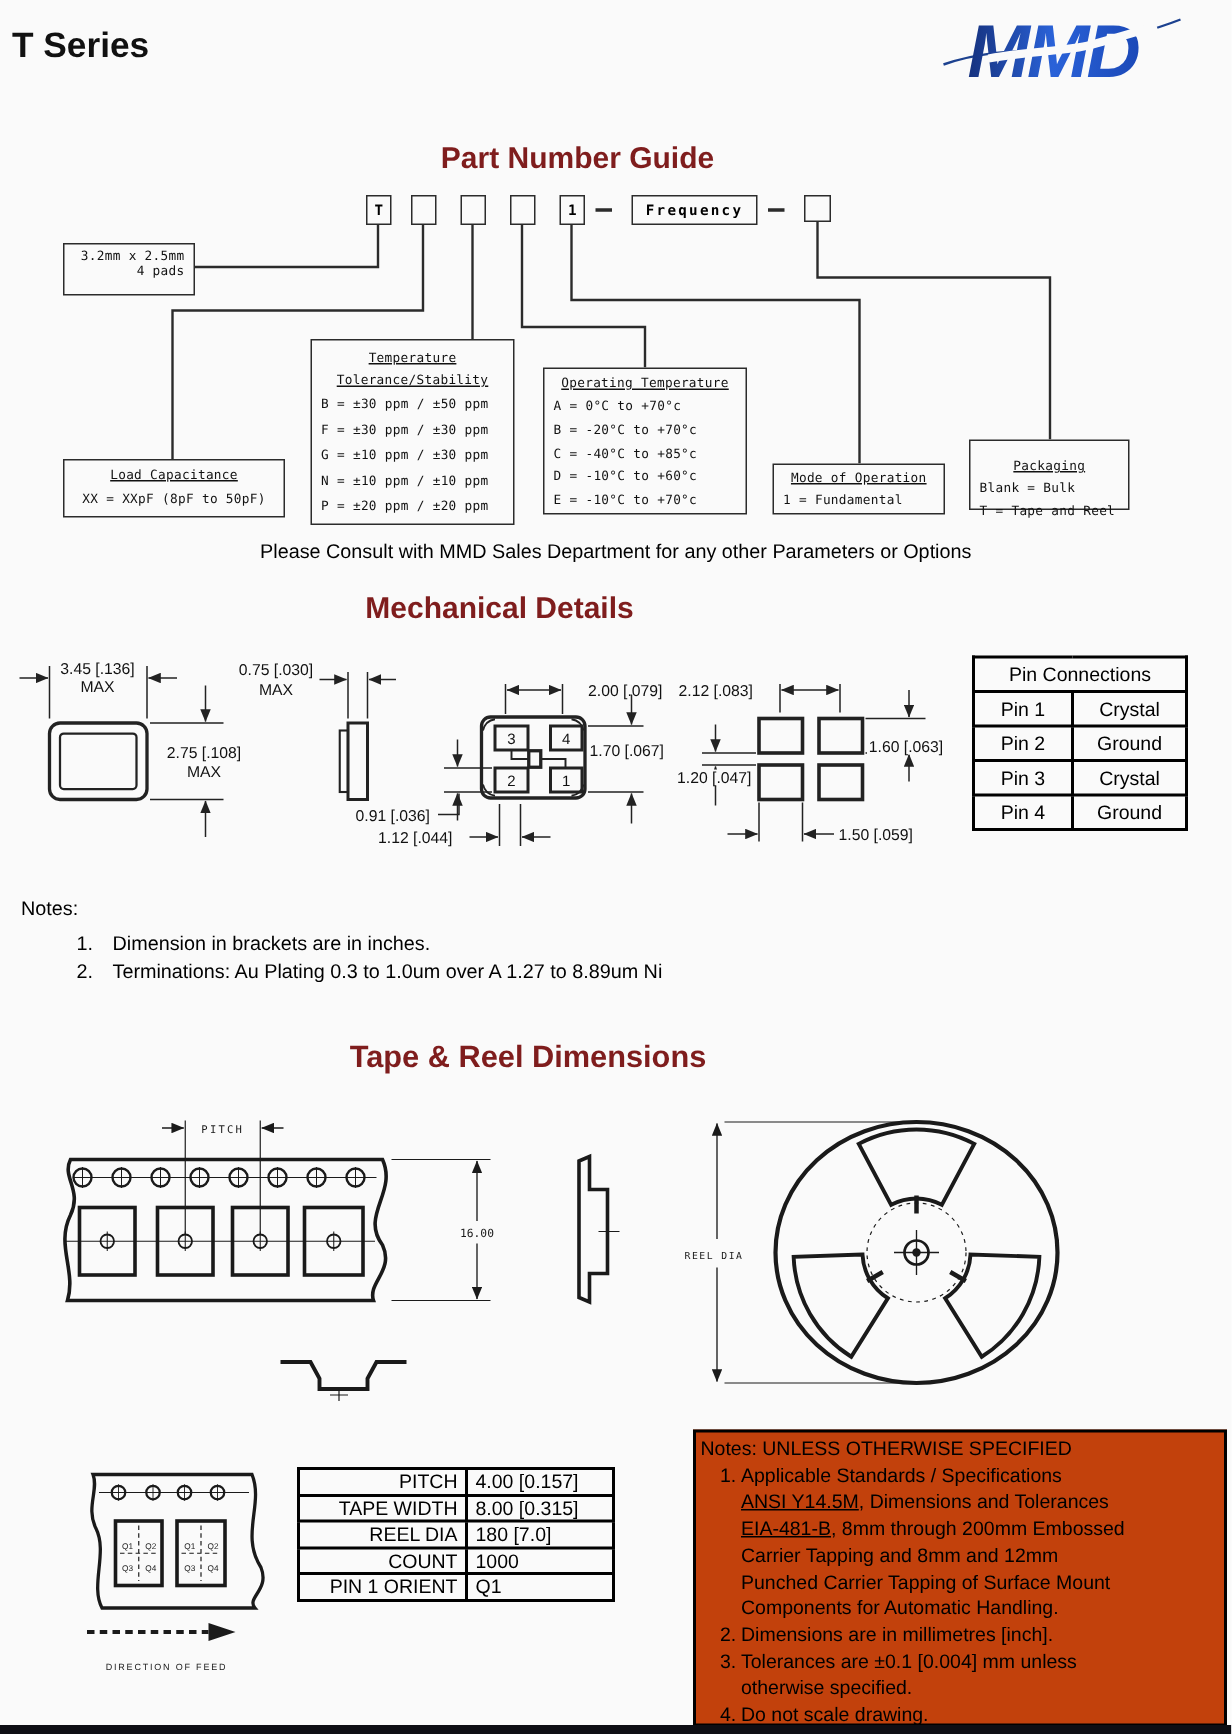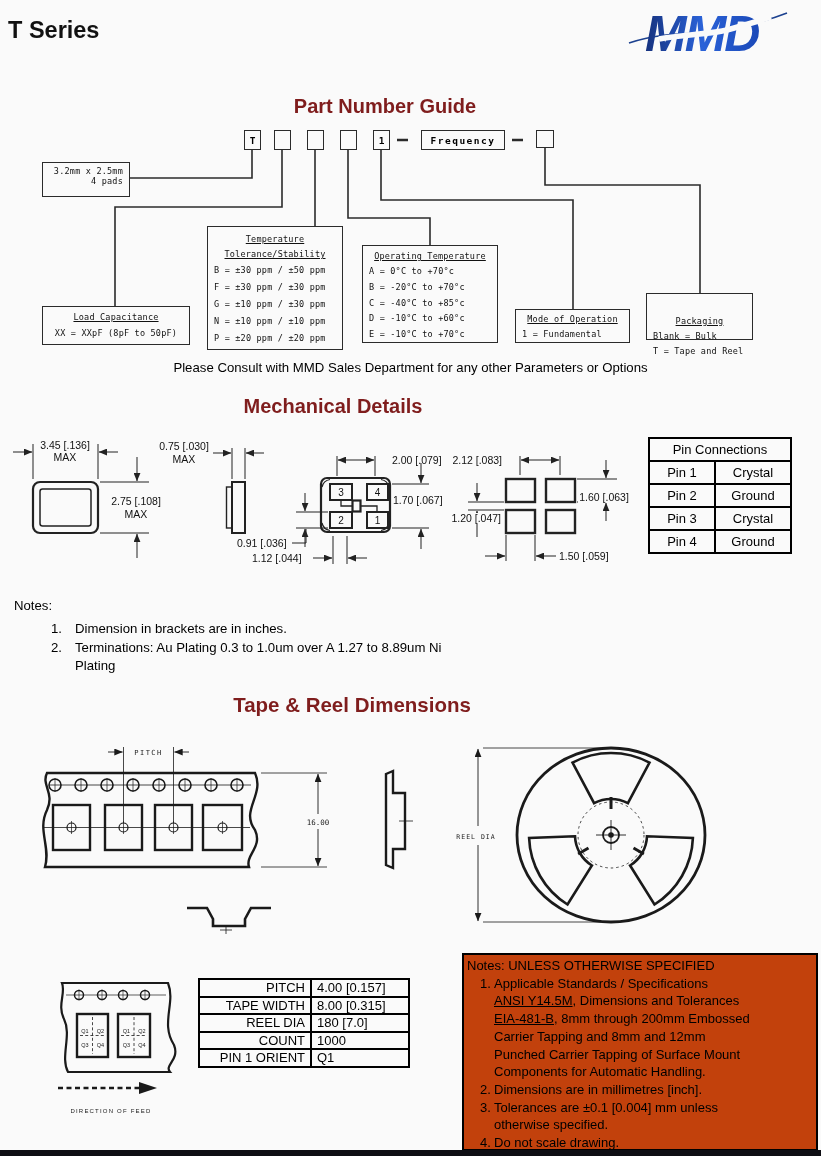--- a/index.html
+++ b/index.html
@@ -105,21 +105,21 @@
     <div class="l" style="line-height:15.8px">C = -40°C to +85°c</div>
     <div class="l" style="line-height:15.8px">D = -10°C to +60°c</div>
     <div class="l" style="line-height:15.8px">E = -10°C to +70°c</div>
   </div>
 
   <div class="co" style="left:515px;top:309px;width:115px;height:34px;padding-top:2px">
     <div class="t">Mode of Operation</div>
     <div class="l" style="line-height:14px">1 = Fundamental</div>
   </div>
 
-  <div class="co" style="left:646px;top:293px;width:107px;height:47px;padding-top:20px">
+  <div class="co" style="left:646px;top:293px;width:107px;height:47px;padding-top:10px">
     <div class="t">Packaging</div>
     <div class="l" style="line-height:14.5px">Blank = Bulk</div>
     <div class="l" style="line-height:14.5px">T = Tape and Reel</div>
   </div>
 
   <div class="abs" style="left:0;top:360px;width:821px;text-align:center;font-size:13.2px">Please Consult with MMD Sales Department for any other Parameters or Options</div>
 
   <div class="h" style="left:0;top:395px;width:666px;font-size:20px">Mechanical Details</div>
 
   <svg class="abs" style="left:0;top:430px" width="650" height="170" viewBox="0 0 650 170">
@@ -236,21 +236,20 @@
   <div class="abs" style="left:14px;top:598px;font-size:13.2px">Notes:</div>
   <div class="mnotes">
     <div class="mrow">
       <div class="mnum">1.</div>
       <div>Dimension in brackets are in inches.</div>
     </div>
     <div class="mrow" style="margin-top:1px">
       <div class="mnum">2.</div>
       <div>
         <div>Terminations: Au Plating 0.3 to 1.0um over A 1.27 to 8.89um Ni</div>
-        <div>Plating</div>
       </div>
     </div>
   </div>
 
   <div class="h" style="left:0;top:693px;width:704px;font-size:20.5px">Tape &amp; Reel Dimensions</div>
 
   <svg class="abs" style="left:35px;top:735px" width="786" height="200" viewBox="0 0 786 200">
     <defs>
       <marker id="ah2" markerWidth="9" markerHeight="7" refX="8.2" refY="3.5" orient="auto" markerUnits="userSpaceOnUse">
         <path d="M0,0 L8.5,3.5 L0,7 Z" fill="#1a1a1a"></path>

